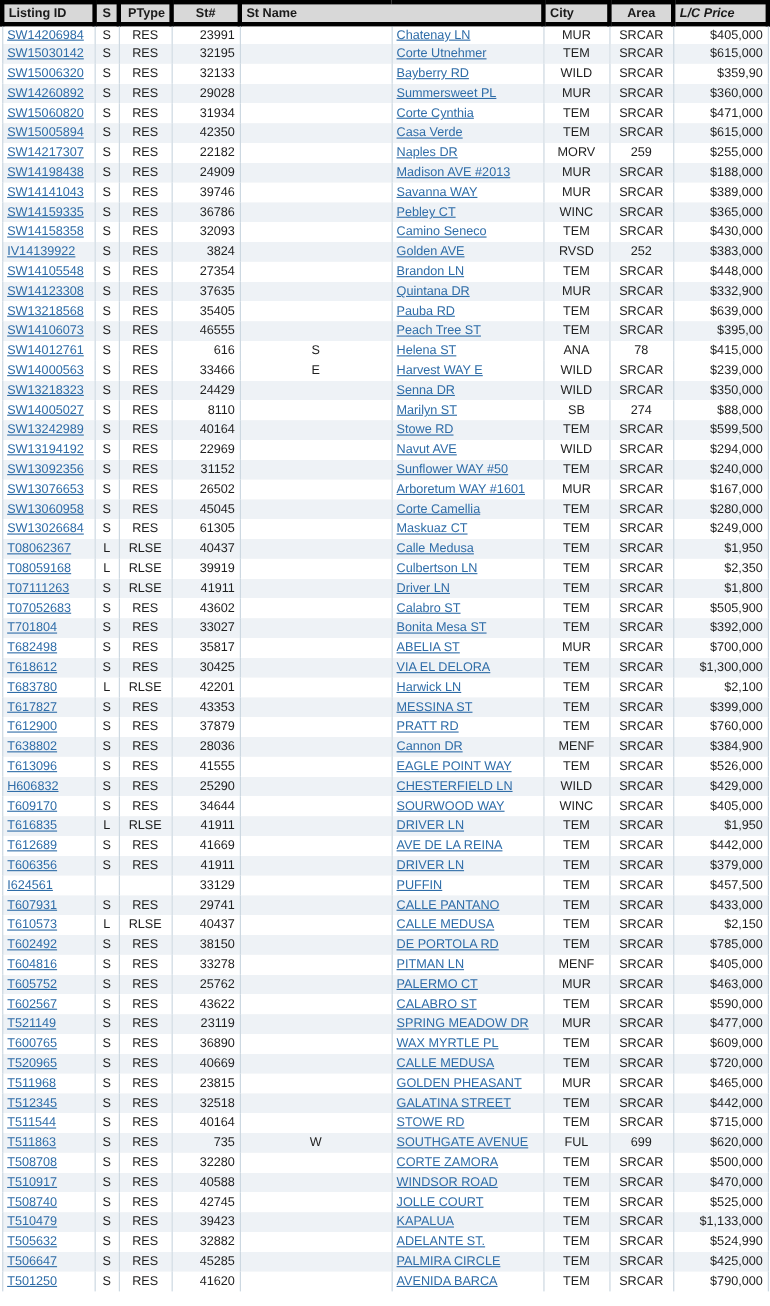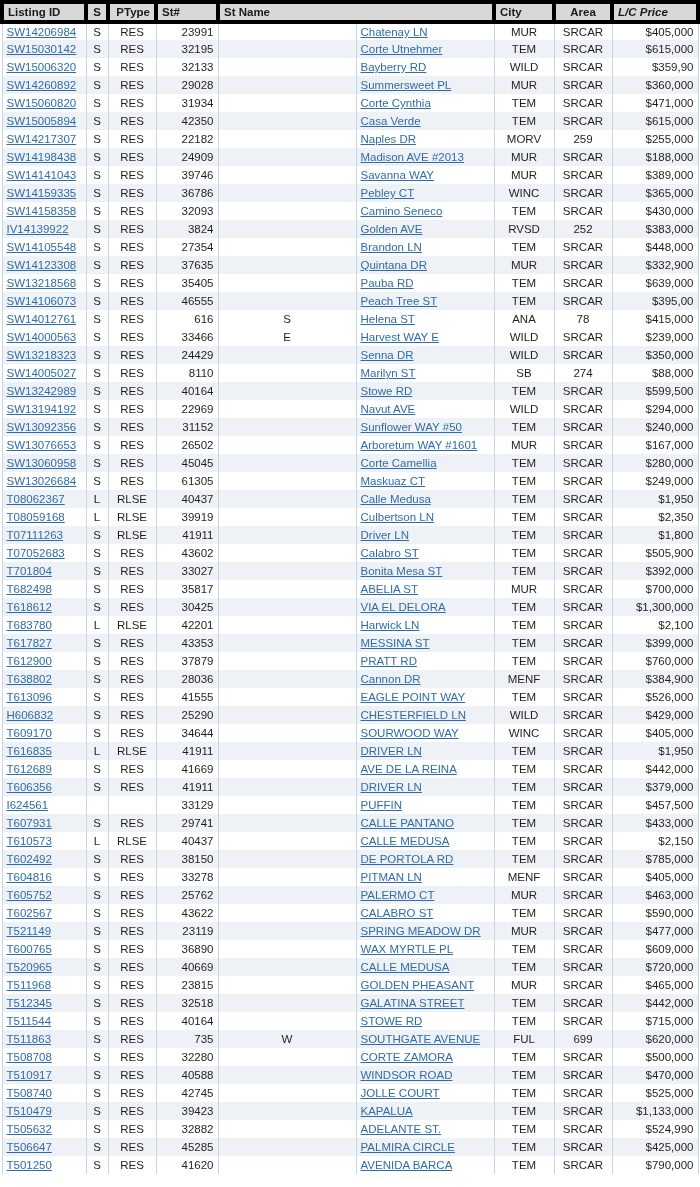--- a/index.html
+++ b/index.html
@@ -49,21 +49,21 @@
   .c-stno{width:62px;text-align:right;padding-right:2px;}
   .c-stdir{width:12px;text-align:center;padding:1px 0;}
   .c-stname{width:178px;text-align:left;padding-left:2px;}
   .c-city{width:60px;text-align:center;}
   .c-area{width:58px;text-align:center;}
   .c-price{width:86px;text-align:right;}
 
   th.h-id{text-align:left;}
   th.h-s{text-align:center;}
   th.h-pt{text-align:right;}
-  th.h-st{text-align:left;}
+  th.h-st{text-align:center;}
   th.h-stname{text-align:left;}
   th.h-city{text-align:left;margin-top:12px;}
   th.h-area{text-align:center;}
   th.h-price{text-align:left;font-style:italic;}
 
   a.lnk{
     color:#2f6da8;
     text-decoration:underline;
     cursor:pointer;
   }

